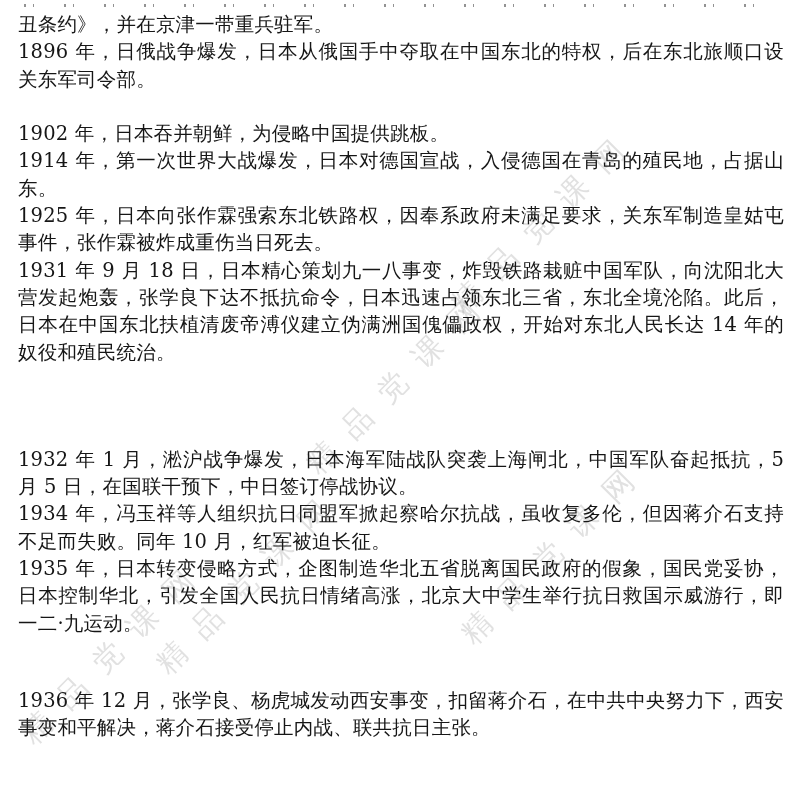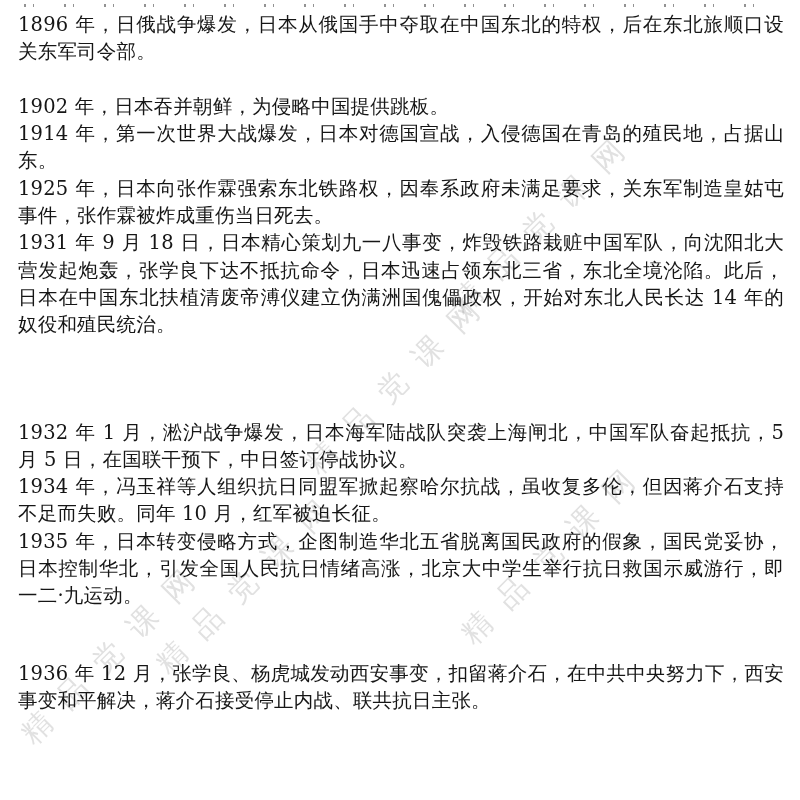--- a/index.html
+++ b/index.html
@@ -81,20 +81,21 @@
     <span class="wm wm-a">精品党课网</span>
     <span class="wm wm-b">精品党课网</span>
     <span class="wm wm-c">精品党课网</span>
     <span class="wm wm-d">精品党课网</span>
     <span class="wm wm-e">精品党课网</span>
   </div>
 
   <div class="text-layer">
     <div class="clipped-strip"></div>
 
+    <p class="para">丑条约》，并在京津一带重兵驻军。</p>
     <p class="para gap-blank-line">1896 年，日俄战争爆发，日本从俄国手中夺取在中国东北的特权，后在东北旅顺口设关东军司令部。</p>
     <p class="para">1902 年，日本吞并朝鲜，为侵略中国提供跳板。</p>
     <p class="para">1914 年，第一次世界大战爆发，日本对德国宣战，入侵德国在青岛的殖民地，占据山东。</p>
     <p class="para">1925 年，日本向张作霖强索东北铁路权，因奉系政府未满足要求，关东军制造皇姑屯事件，张作霖被炸成重伤当日死去。</p>
     <p class="para gap-large">1931 年 9 月 18 日，日本精心策划九一八事变，炸毁铁路栽赃中国军队，向沈阳北大营发起炮轰，张学良下达不抵抗命令，日本迅速占领东北三省，东北全境沦陷。此后，日本在中国东北扶植清废帝溥仪建立伪满洲国傀儡政权，开始对东北人民长达 14 年的奴役和殖民统治。</p>
     <p class="para">1932 年 1 月，淞沪战争爆发，日本海军陆战队突袭上海闸北，中国军队奋起抵抗，5 月 5 日，在国联干预下，中日签订停战协议。</p>
     <p class="para">1934 年，冯玉祥等人组织抗日同盟军掀起察哈尔抗战，虽收复多伦，但因蒋介石支持不足而失败。同年 10 月，红军被迫长征。</p>
     <p class="para gap-medium">1935 年，日本转变侵略方式，企图制造华北五省脱离国民政府的假象，国民党妥协，日本控制华北，引发全国人民抗日情绪高涨，北京大中学生举行抗日救国示威游行，即一二·九运动。</p>
     <p class="para">1936 年 12 月，张学良、杨虎城发动西安事变，扣留蒋介石，在中共中央努力下，西安事变和平解决，蒋介石接受停止内战、联共抗日主张。</p>
 

